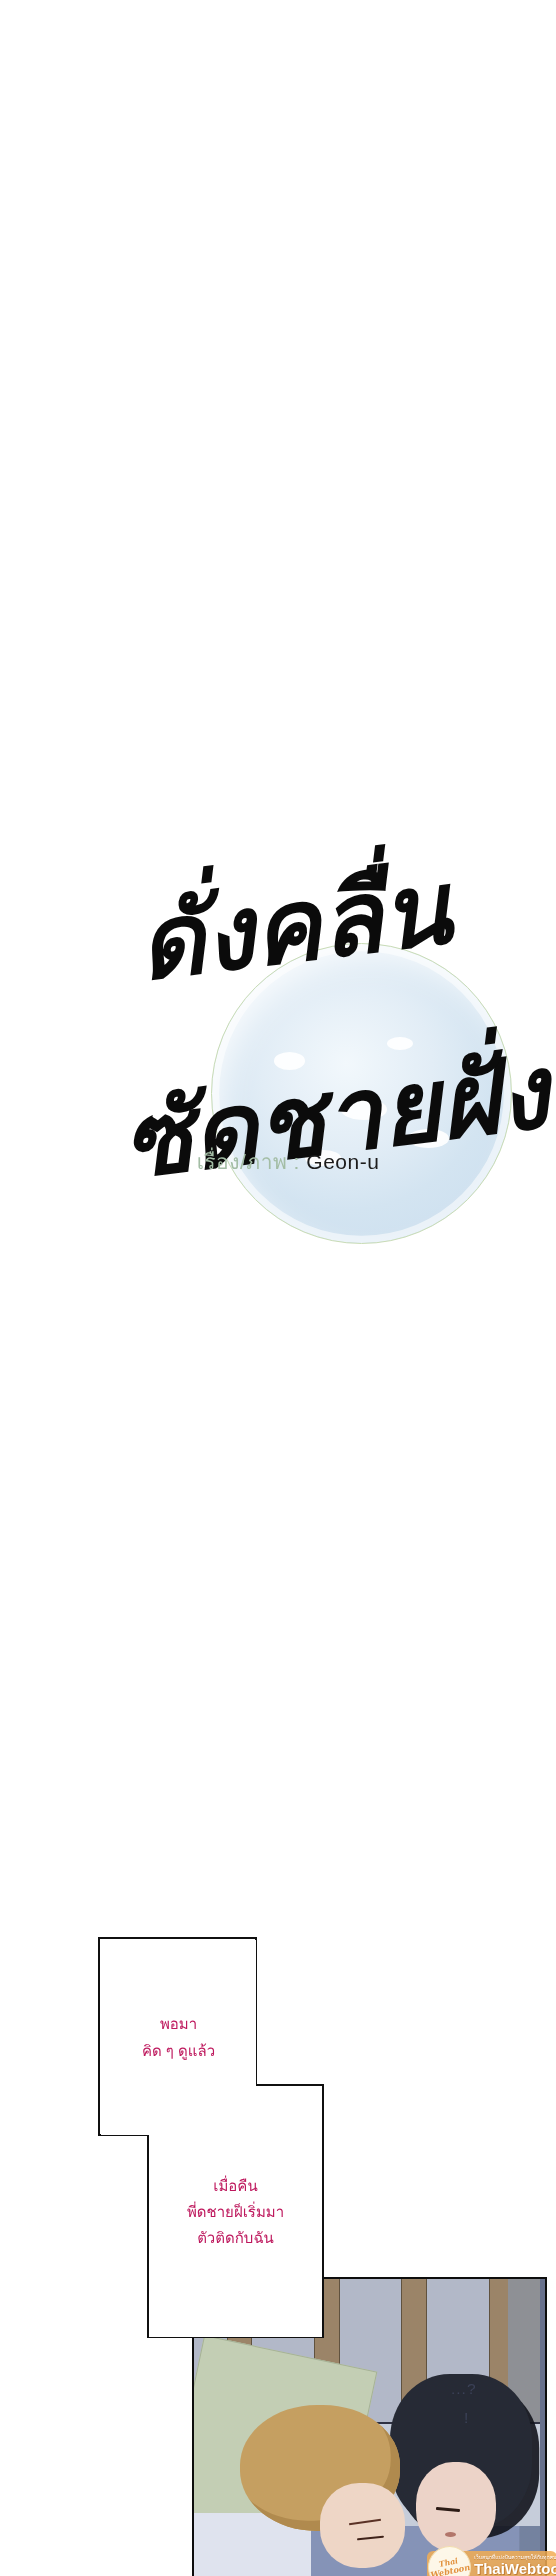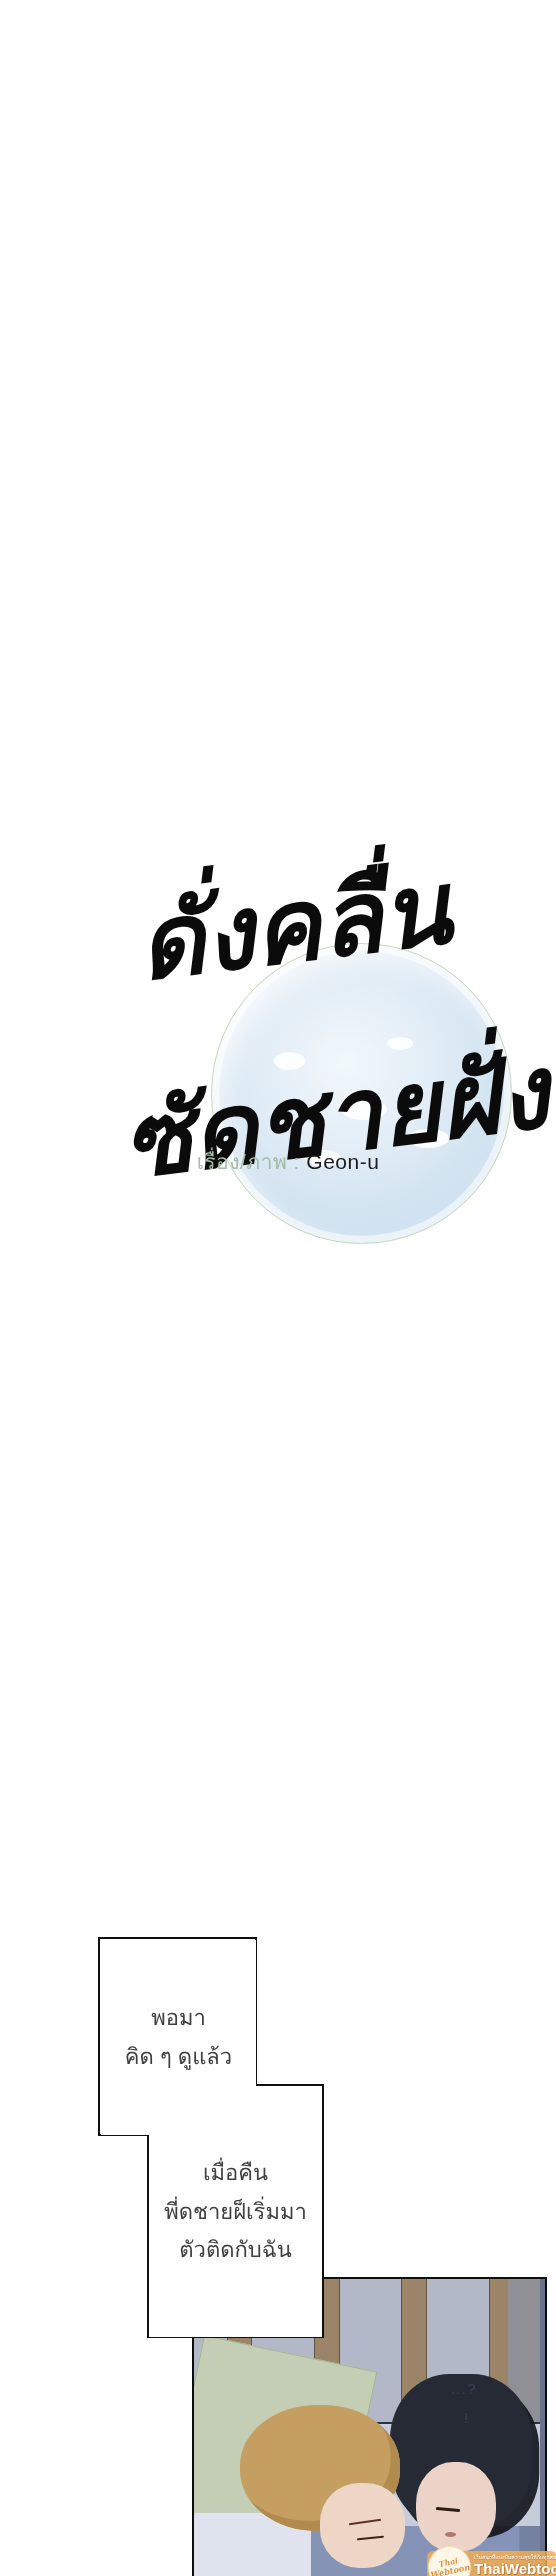--- a/index.html
+++ b/index.html
@@ -21,21 +21,21 @@
   
   #credit{left:0;top:1145px;width:508px;text-align:center;font-size:21px;letter-spacing:0.5px;padding-left:34px;}
   #credit .lbl{color:#a3bda5;}
   #credit .sep{color:#a3bda5;}
   #credit .auth{color:#1c1c1c;}
 
   
   .nb-border{background:#ffffff;border:2.6px solid #101010;}
   .nb-fill{background:#ffffff;}
   .nb-text{display:flex;flex-direction:column;justify-content:center;align-items:center;
-    color:#404040;font-size:22px;line-height:1.75;text-align:center;white-space:nowrap;}
+    color:#be185d;font-size:15px;line-height:1.75;text-align:center;white-space:nowrap;}
 
   
   #bed-panel{left:192px;top:2277px;width:351px;height:736px;border:2.6px solid #0d0d0d;
     background:#68718d;overflow:hidden;}
   #bed-panel .headboard{left:0;top:0;width:346px;height:145px;background:#b2b8c8;}
   #bed-panel .hb-right{left:314px;top:0;width:32px;height:145px;background:#8e9095;}
   .slat{position:absolute;top:0;height:145px;background:#9b8468;border-left:1.5px solid #60523f;border-right:1.5px solid #60523f;}
   #bed-panel .hb-line{left:0;top:143px;width:346px;height:2.1px;background:#2e3142;}
   #bed-panel .pillow{left:0;top:145px;width:346px;height:124px;background:#c6cdda;}
   #bed-panel .green-sheet{left:-15.5px;top:72px;width:175px;height:222px;background:#c3ceb4;

